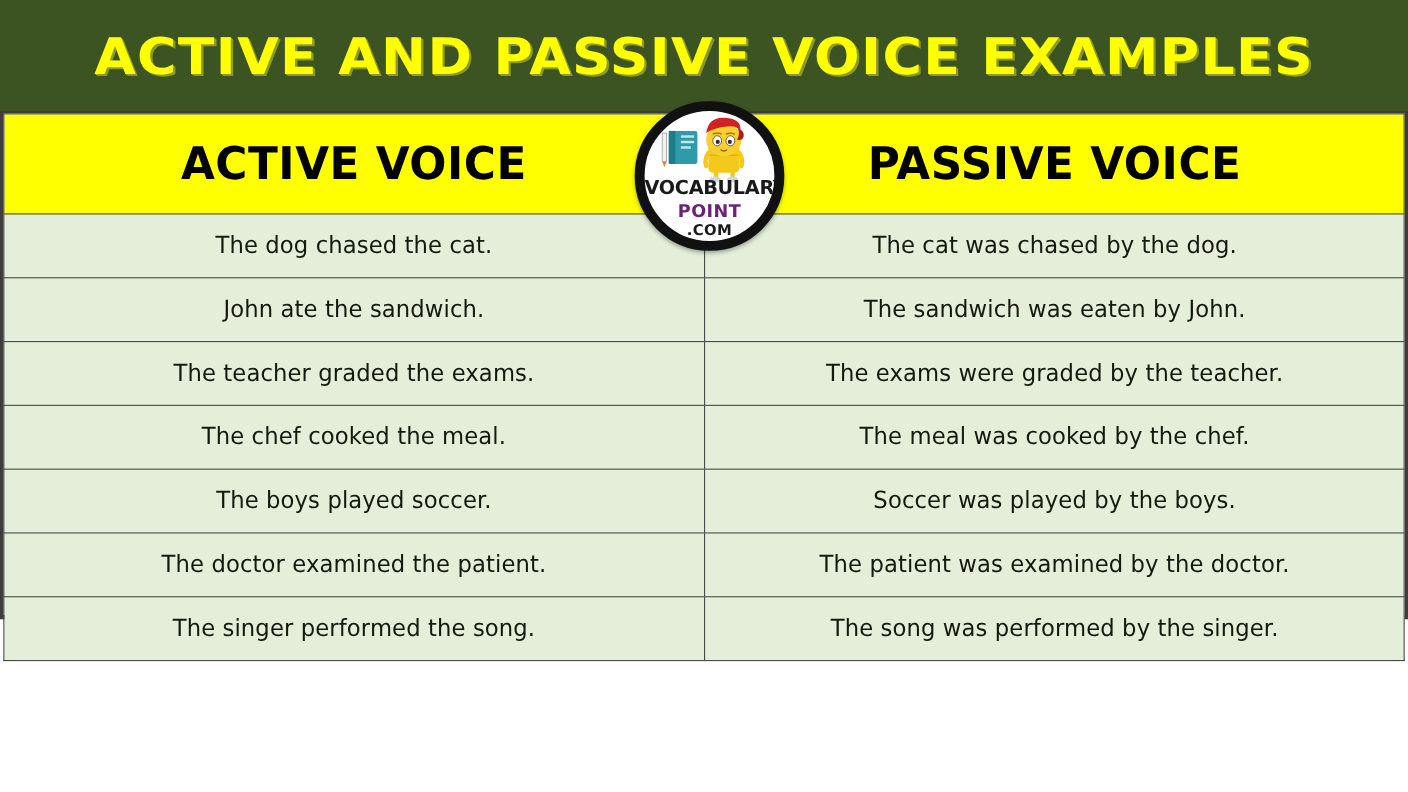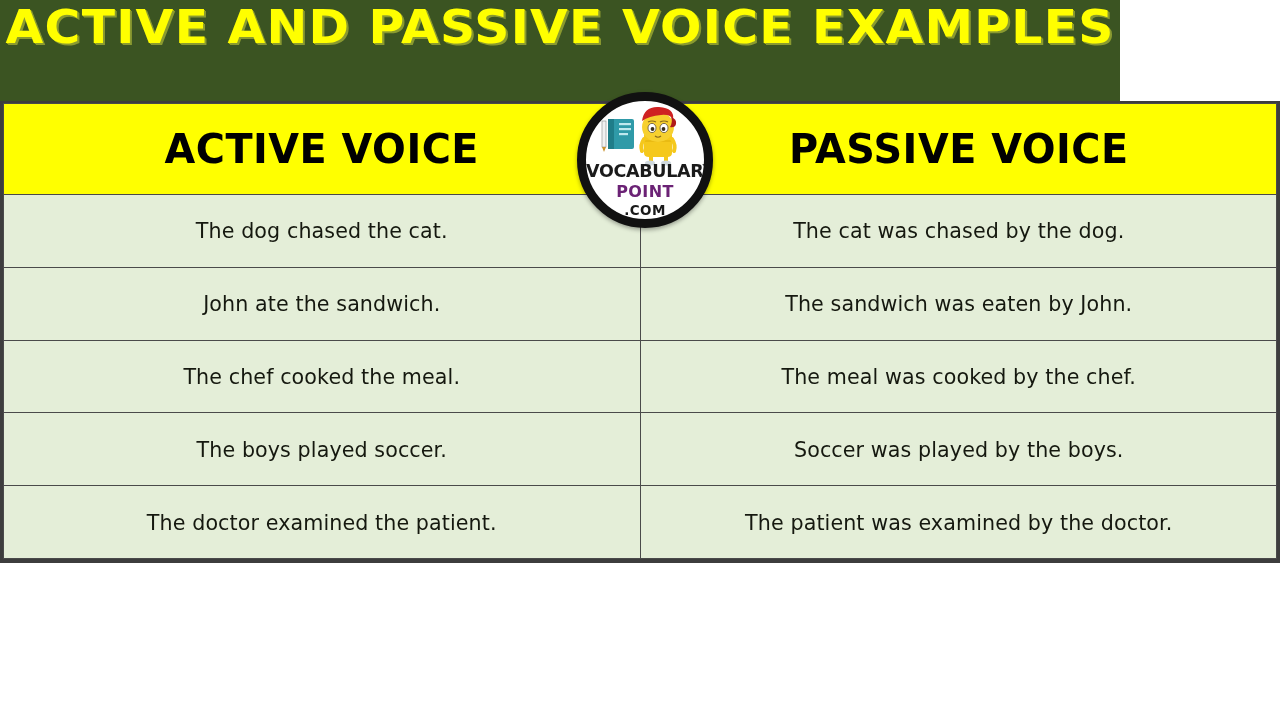--- a/index.html
+++ b/index.html
@@ -17,24 +17,25 @@
     width: 1280px;
     height: 720px;
     background: #ffffff;
   }
 
   
   .banner {
     position: absolute;
     left: 0;
     top: 0;
-    width: 1120px;
+    width: 1280px;
     height: 101px;
     background: #3b5422;
     display: flex;
+    align-items: center;
     justify-content: center;
   }
 
   .banner-title {
     color: #ffff00;
     font-family: "DejaVu Sans", sans-serif;
     font-weight: bold;
     font-size: 46px;
     letter-spacing: 1.2px;
     white-space: nowrap;
@@ -176,40 +177,56 @@
         <tr class="body-row">
           <td>
             <span class="cell-text">John ate the sandwich.</span>
           </td>
           <td>
             <span class="cell-text">The sandwich was eaten by John.</span>
           </td>
         </tr>
         <tr class="body-row">
           <td>
+            <span class="cell-text">The teacher graded the exams.</span>
+          </td>
+          <td>
+            <span class="cell-text">The exams were graded by the teacher.</span>
+          </td>
+        </tr>
+        <tr class="body-row">
+          <td>
             <span class="cell-text">The chef cooked the meal.</span>
           </td>
           <td>
             <span class="cell-text">The meal was cooked by the chef.</span>
           </td>
         </tr>
         <tr class="body-row">
           <td>
             <span class="cell-text">The boys played soccer.</span>
           </td>
           <td>
             <span class="cell-text">Soccer was played by the boys.</span>
           </td>
         </tr>
         <tr class="body-row">
           <td>
             <span class="cell-text">The doctor examined the patient.</span>
           </td>
           <td>
             <span class="cell-text">The patient was examined by the doctor.</span>
+          </td>
+        </tr>
+        <tr class="body-row">
+          <td>
+            <span class="cell-text">The singer performed the song.</span>
+          </td>
+          <td>
+            <span class="cell-text">The song was performed by the singer.</span>
           </td>
         </tr>
       </tbody>
     </table>
   </div>
 
   <div class="logo-badge">
     <div class="logo-inner">
 
       <svg class="logo-art" viewBox="0 0 118 62">

